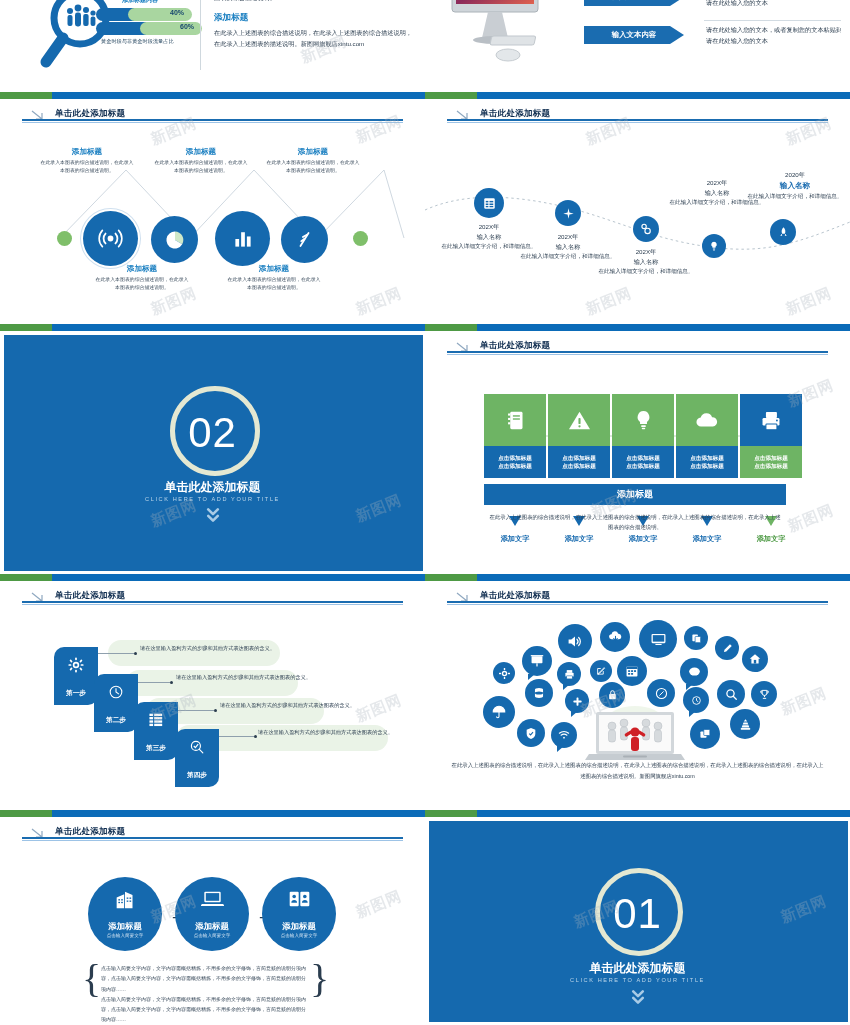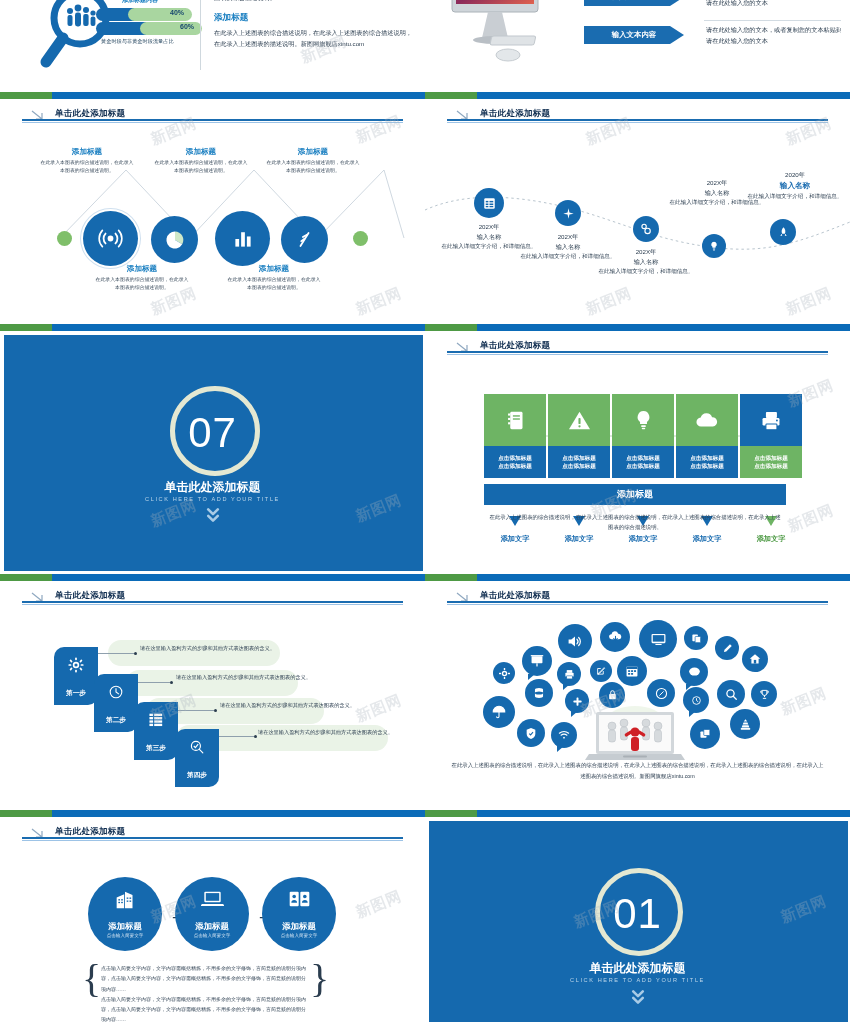--- a/index.html
+++ b/index.html
@@ -386,21 +386,21 @@
   <div class="wm" style="left:160px; top:200px;">新图网</div>
   <div class="wm" style="left:360px; top:200px;">新图网</div>
 </div>
 
 <div class="slide" id="slideE">
   <div class="topbar">
         <div class="grn"></div>
       </div>
   <div class="bigfill"></div>
   <div class="numring" style="left:170px; top:62px; width:90px; height:90px;"></div>
-  <div class="bignum" style="top:85px;">07</div>
+  <div class="bignum" style="top:85px;">02</div>
   <div class="bigttl" style="top:155px;">单击此处添加标题</div>
   <div class="bigsub" style="top:172px;">CLICK HERE TO ADD YOUR TITLE</div>
   <div class="dchev" style="top:182px;">
     <svg viewBox="0 0 20 22" width="16" height="18" fill="none" stroke="#a8cbe6" stroke-width="3.2" stroke-linecap="round" stroke-linejoin="round">
       <polyline points="4,4 10,10 16,4"></polyline>
           <polyline points="4,12 10,18 16,12"></polyline>
     </svg>
   </div>
   <div class="wm" style="left:150px; top:180px;">新图网</div>
   <div class="wm" style="left:355px; top:175px;">新图网</div>

